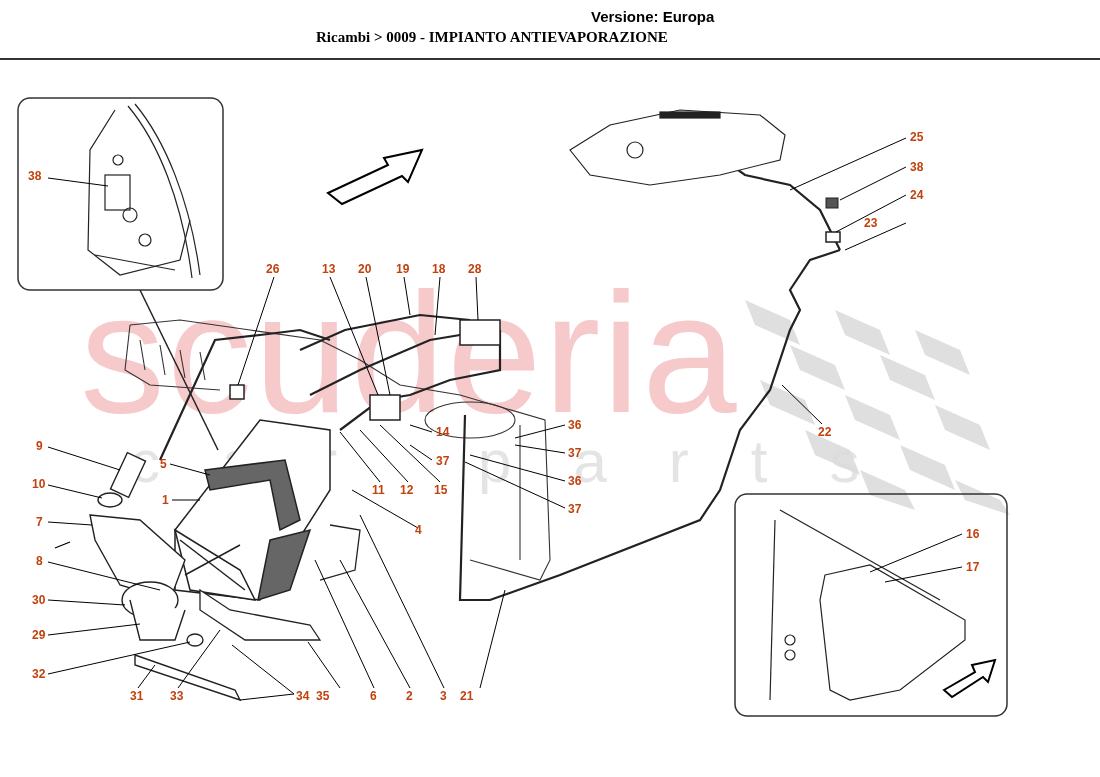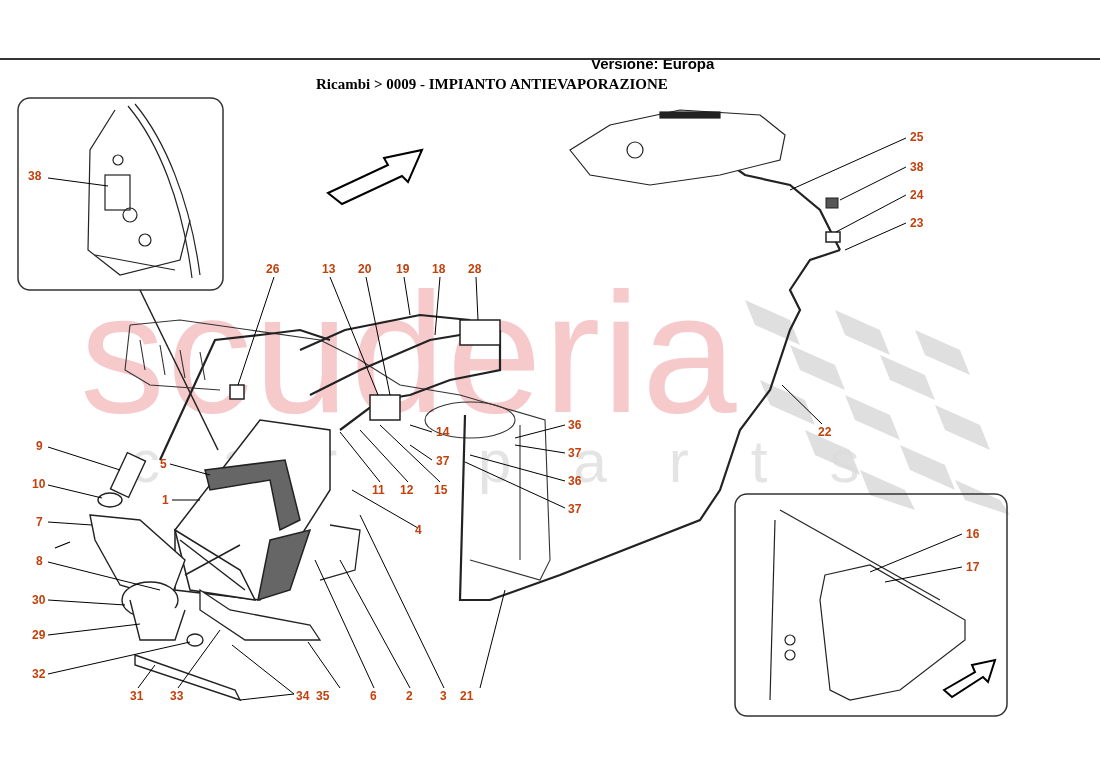--- a/index.html
+++ b/index.html
@@ -1,17 +1,17 @@
 <!DOCTYPE html>
 <html><head>
 <meta charset="utf-8">
 <style>
   html,body{margin:0;padding:0;background:#fff;}
   body{width:1100px;height:777px;position:relative;overflow:hidden;font-family:"Liberation Sans",sans-serif;}
-  .hdr{position:absolute;font-weight:bold;font-size:15px;color:#000;white-space:nowrap;margin-top:47px;}
+  .hdr{position:absolute;font-weight:bold;font-size:15px;color:#000;white-space:nowrap;}
   #version{left:591px;top:8px;}
   #crumb{left:316px;top:29px;font-family:Liberation Serif, serif;}
   #rule{position:absolute;left:0;top:58px;width:1100px;height:2px;background:#333;}
   .wm{position:absolute;font-family:"Liberation Sans",sans-serif;pointer-events:none;}
   #wm-main{left:80px;top:268px;font-size:170px;color:#f6c9cb;letter-spacing:2px;line-height:1;}
   #wm-sub{left:130px;top:432px;font-size:60px;color:#e4e4e4;letter-spacing:62px;line-height:1;}
   svg#art{position:absolute;left:0;top:0;}
   .callout{position:absolute;font-size:12px;font-weight:bold;color:#c2410c;line-height:1;white-space:nowrap;}
 </style>
 </head>
@@ -196,16 +196,16 @@
 <div class="callout" style="left:434px;top:484px">15</div>
 <div class="callout" style="left:436px;top:426px">14</div>
 <div class="callout" style="left:436px;top:455px">37</div>
 <div class="callout" style="left:568px;top:419px">36</div>
 <div class="callout" style="left:568px;top:447px">37</div>
 <div class="callout" style="left:568px;top:475px">36</div>
 <div class="callout" style="left:568px;top:503px">37</div>
 <div class="callout" style="left:910px;top:131px">25</div>
 <div class="callout" style="left:910px;top:161px">38</div>
 <div class="callout" style="left:910px;top:189px">24</div>
-<div class="callout" style="left:910px;top:217px">23</div>
+<div class="callout" style="left:864px;top:217px">23</div>
 <div class="callout" style="left:818px;top:426px">22</div>
 <div class="callout" style="left:966px;top:528px">16</div>
 <div class="callout" style="left:966px;top:561px">17</div>
 
 </body></html>

